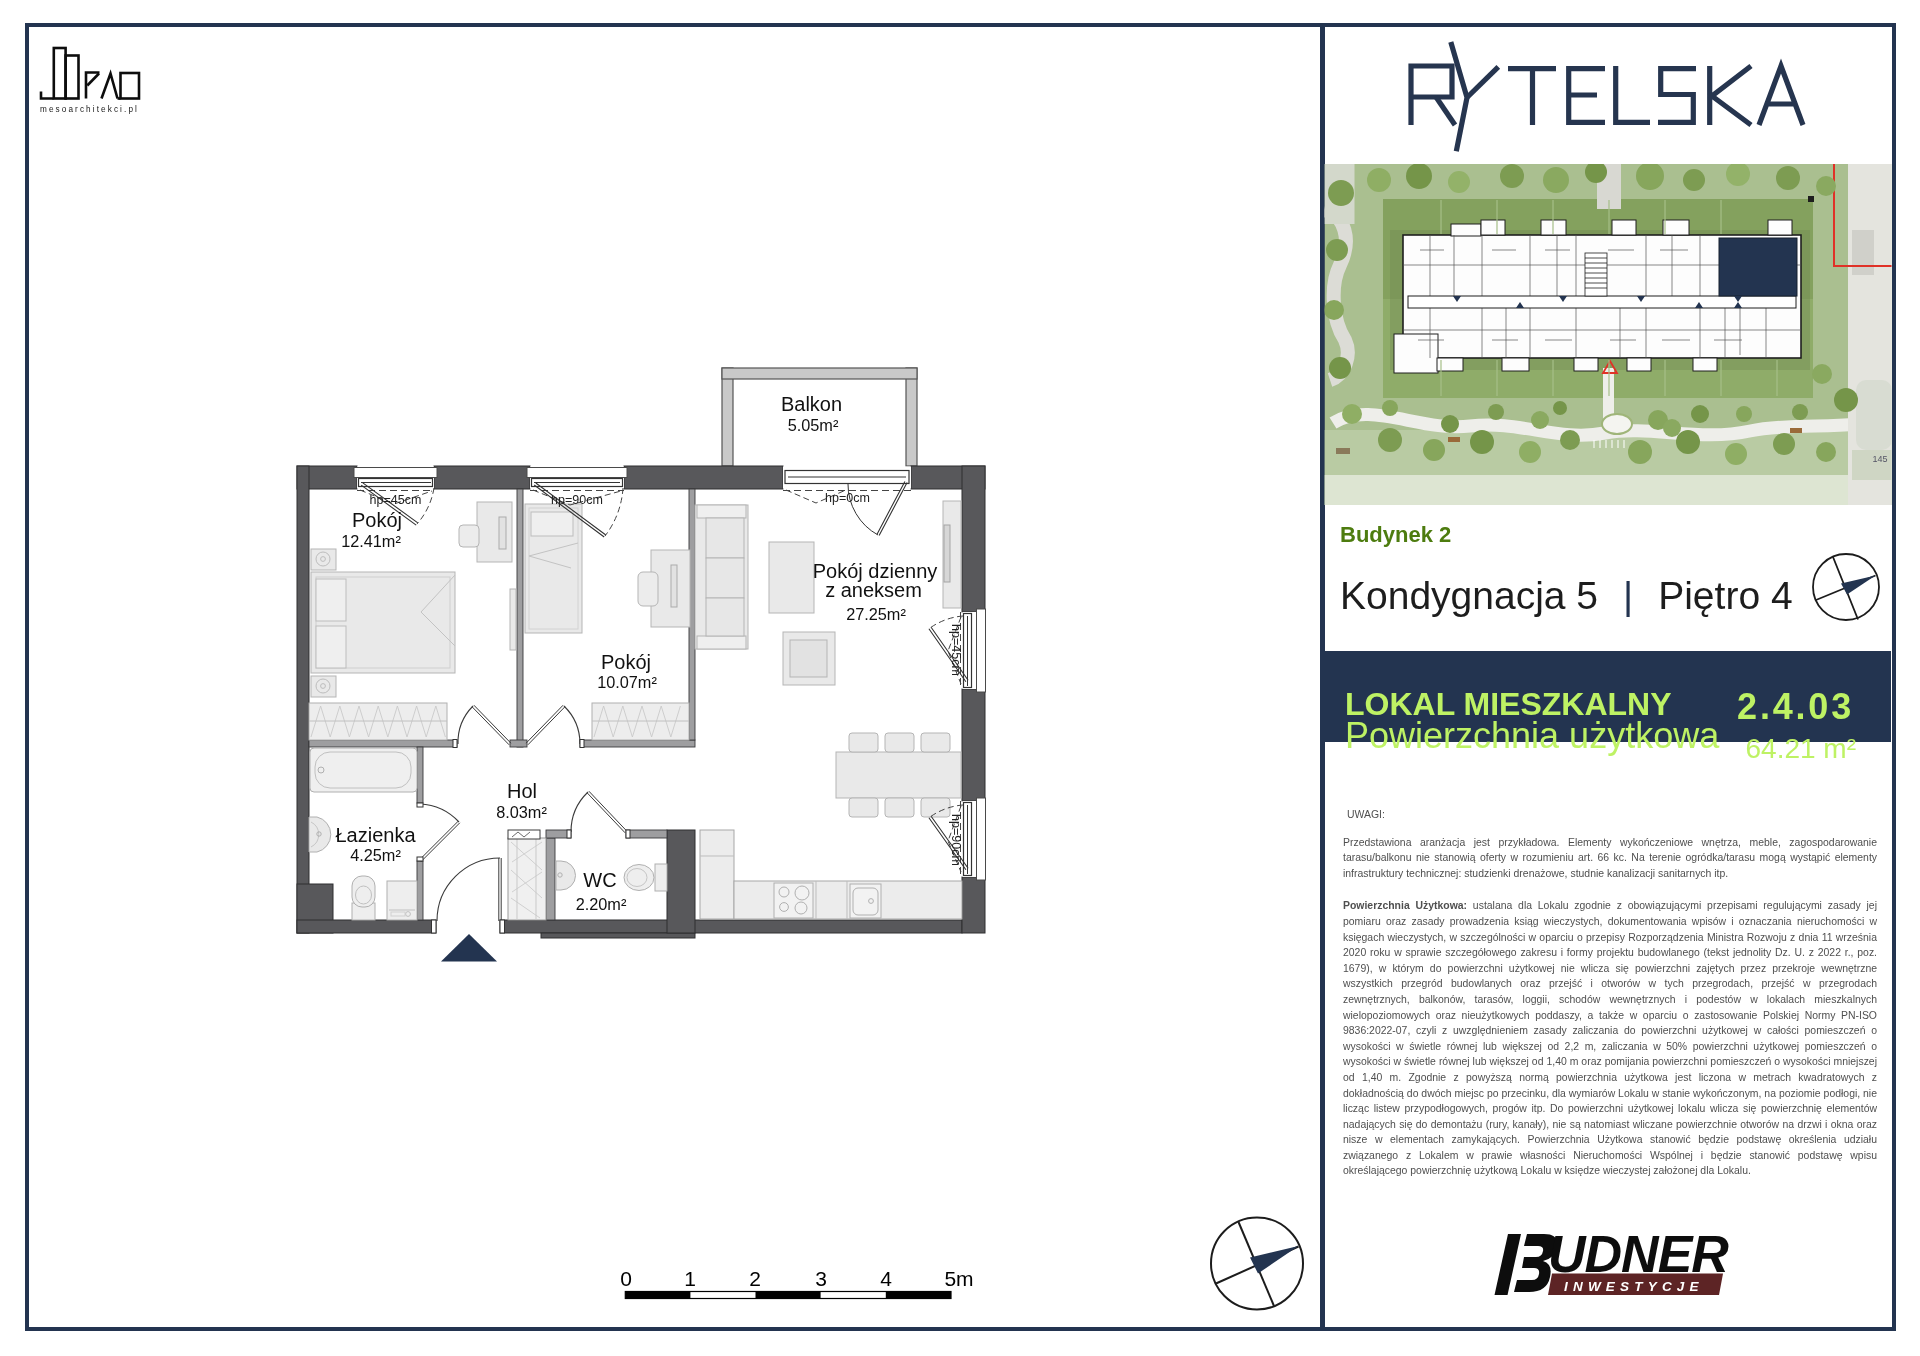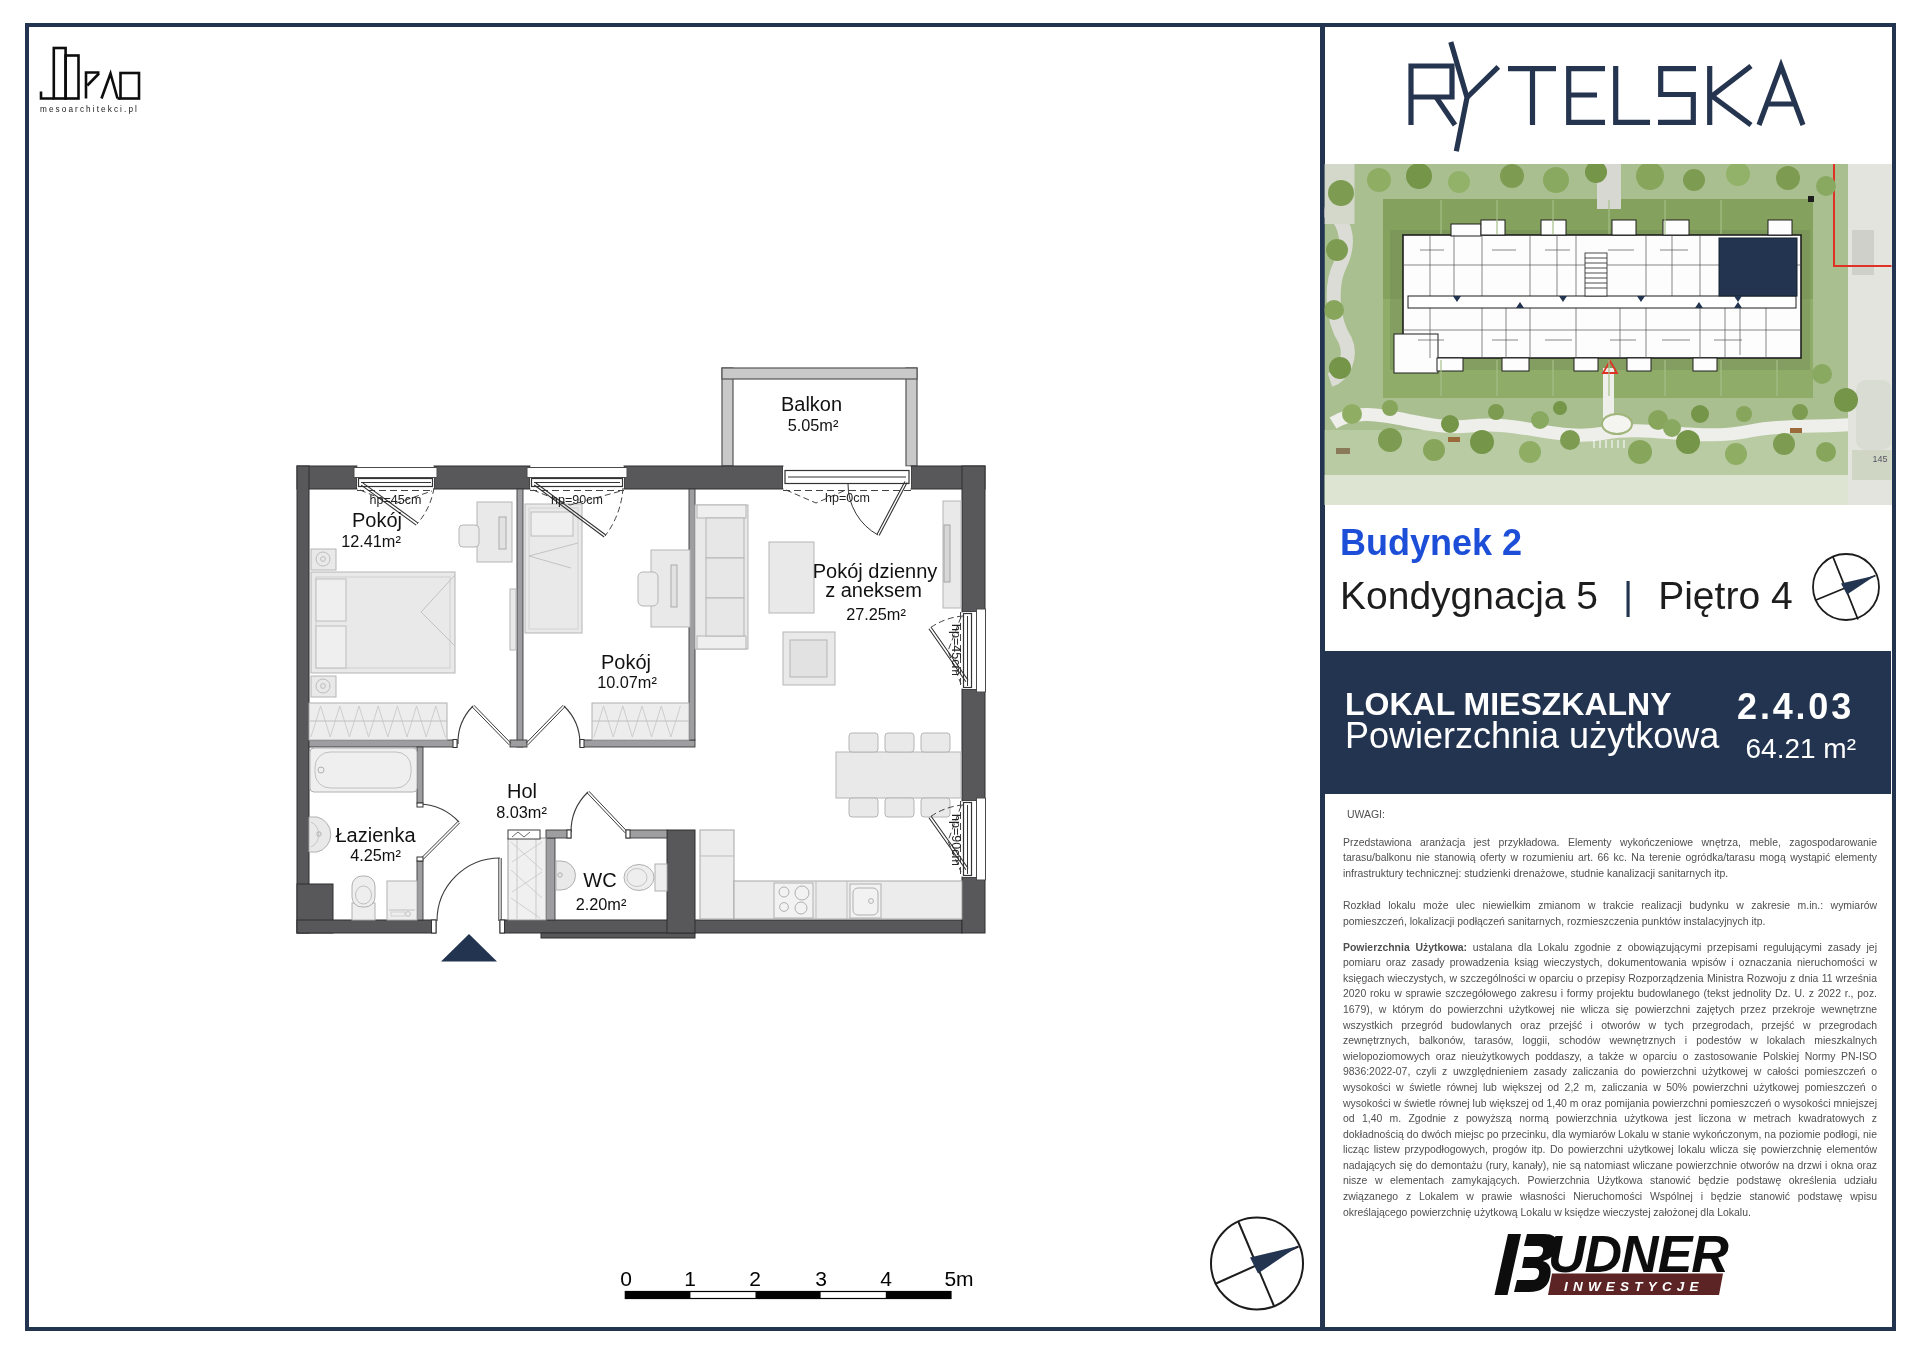--- a/index.html
+++ b/index.html
@@ -521,29 +521,28 @@
 
 <g>
   <polygon points="1508,1234 1521,1234 1507.5,1295 1494.5,1295" fill="#0d0d0d"></polygon>
   <path d="M1527,1234 L1544,1234 Q1560,1234 1557,1248 Q1555,1258 1543,1261 Q1553,1264 1550,1277 Q1547,1292 1529,1292 L1514,1292 L1517,1280 L1532,1280 Q1538,1280 1539,1274 Q1540,1268 1534,1268 L1522,1268 L1524,1257 L1536,1257 Q1542,1257 1543,1251 Q1544,1246 1538,1246 L1524,1246 Z" fill="#0d0d0d"></path>
   <text x="1548" y="1272" font-size="52" font-weight="bold" font-style="italic" fill="#0d0d0d" letter-spacing="-1">UDNER</text>
   <polygon points="1552,1273.5 1723,1273.5 1719,1295 1548,1295" fill="#5d2425"></polygon>
   <text x="1564" y="1290.5" font-size="13.5" font-weight="bold" font-style="italic" fill="#fff" letter-spacing="5.2">INWESTYCJE</text>
 </g>
 </svg>
 
-<div class="abs" style="left:1340px;top:522px;font-size:36px;font-weight:bold;color:#1d4ed8;">Budynek 2</div>
+<div class="abs" style="left:1340px;top:522px;font-size:22px;font-weight:bold;color:#4d7c0f;">Budynek 2</div>
 
 <div class="abs" style="left:1340px;top:574px;font-size:39px;color:#1d1d1d;">Kondygnacja 5<span style="color:#233450;margin-left:25px;">|</span><span style="margin-left:25px;">Piętro 4</span></div>
 
-<div class="abs" style="left:1325px;top:651px;width:566px;height:143px;background:#233450;color:#ffffff;">
+<div class="abs" style="left:1325px;top:651px;width:566px;height:91px;background:#233450;color:#bef264;">
   <div class="abs" style="left:20px;top:35px;font-size:32px;font-weight:bold;">LOKAL MIESZKALNY</div>
   <div class="abs" style="right:37px;top:35px;font-size:36px;font-weight:bold;letter-spacing:2.8px;">2.4.03</div>
   <div class="abs" style="left:20px;top:64px;font-size:36px;">Powierzchnia użytkowa</div>
   <div class="abs" style="right:35px;top:82px;font-size:28px;">64.21 m²</div>
 </div>
 
 <div class="abs" style="left:1343px;top:803px;width:534px;color:#4f4f4f;font-size:10.45px;line-height:15.6px;text-align:justify;">
   <div style="margin:4px;">UWAGI:</div>
   <p style="margin:12px 0 17px 0;">Przedstawiona aranżacja jest przykładowa. Elementy wykończeniowe wnętrza, meble, zagospodarowanie tarasu/balkonu nie stanowią oferty w rozumieniu art. 66 kc. Na terenie ogródka/tarasu mogą wystąpić elementy infrastruktury technicznej: studzienki drenażowe, studnie kanalizacji sanitarnych itp.</p>
-  <p style="margin:0 0 10px 0;">Rozkład lokalu może ulec niewielkim zmianom w trakcie realizacji budynku w zakresie m.in.: wymiarów pomieszczeń, lokalizacji podłączeń sanitarnych, rozmieszczenia punktów instalacyjnych itp.</p>
   <p style="margin:0;"><b>Powierzchnia Użytkowa:</b> ustalana dla Lokalu zgodnie z obowiązującymi przepisami regulującymi zasady jej pomiaru oraz zasady prowadzenia ksiąg wieczystych, dokumentowania wpisów i oznaczania nieruchomości w księgach wieczystych, w szczególności w oparciu o przepisy Rozporządzenia Ministra Rozwoju z dnia 11 września 2020 roku w sprawie szczegółowego zakresu i formy projektu budowlanego (tekst jednolity Dz. U. z 2022 r., poz. 1679), w którym do powierzchni użytkowej nie wlicza się powierzchni zajętych przez przekroje wewnętrzne wszystkich przegród budowlanych oraz przejść i otworów w tych przegrodach, przejść w przegrodach zewnętrznych, balkonów, tarasów, loggii, schodów wewnętrznych i podestów w lokalach mieszkalnych wielopoziomowych oraz nieużytkowych poddaszy, a także w oparciu o zastosowanie Polskiej Normy PN-ISO 9836:2022-07, czyli z uwzględnieniem zasady zaliczania do powierzchni użytkowej w całości pomieszczeń o wysokości w świetle równej lub większej od 2,2 m, zaliczania w 50% powierzchni użytkowej pomieszczeń o wysokości w świetle równej lub większej od 1,40 m oraz pomijania powierzchni pomieszczeń o wysokości mniejszej od 1,40 m. Zgodnie z powyższą normą powierzchnia użytkowa jest liczona w metrach kwadratowych z dokładnością do dwóch miejsc po przecinku, dla wymiarów Lokalu w stanie wykończonym, na poziomie podłogi, nie licząc listew przypodłogowych, progów itp. Do powierzchni użytkowej lokalu wlicza się powierzchnię elementów nadających się do demontażu (rury, kanały), nie są natomiast wliczane powierzchnie otworów na drzwi i okna oraz nisze w elementach zamykających. Powierzchnia Użytkowa stanowić będzie podstawę określenia udziału związanego z Lokalem w prawie własności Nieruchomości Wspólnej i będzie stanowić podstawę wpisu określającego powierzchnię użytkową Lokalu w księdze wieczystej założonej dla Lokalu.</p>
 </div>
 
 </body></html>

